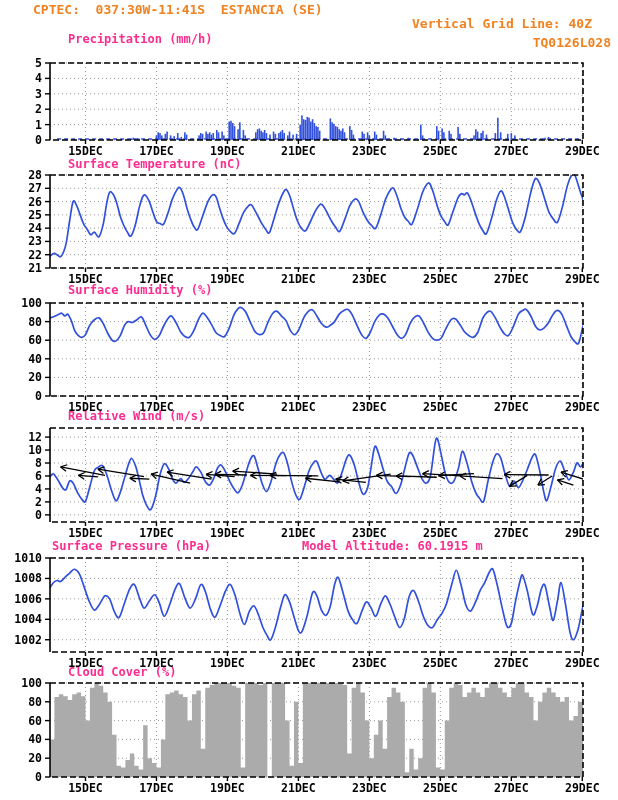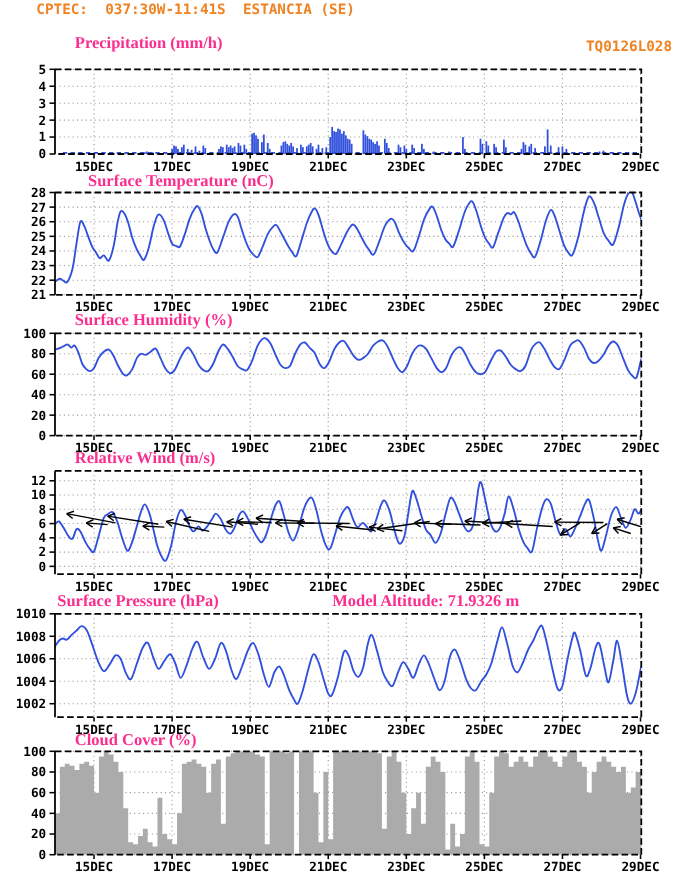--- a/index.html
+++ b/index.html
@@ -1,35 +1,36 @@
 <!DOCTYPE html>
 <html style="--orange: #f08221; --magenta: #fb2d8f;"><head>
 <meta charset="utf-8">
 <style>
   html,body{margin:0;padding:0;background:#fff;}
   #screen{position:relative;width:618px;height:800px;background:#ffffff;overflow:hidden;
           font-family:"DejaVu Sans Mono","Liberation Mono",monospace;}
   .hdr{position:absolute;font-weight:bold;font-size:13px;line-height:14px;color:var(--orange,#f08221);white-space:pre;}
-  .ptitle{position:absolute;font-weight:bold;font-size:15px;color:var(--magenta,#fb2d8f);white-space:pre;font-family:Liberation Serif, serif;}
+  .ptitle{position:absolute;font-weight:bold;font-size:12px;color:var(--magenta,#fb2d8f);white-space:pre;}
   svg{position:absolute;left:0;top:0;}
   text{font-family:"DejaVu Sans Mono","Liberation Mono",monospace;font-weight:bold;fill:#000;}
 </style>
 </head>
 <body>
 
 <div id="screen">
   <div class="hdr" style="left:33px;top:3px">CPTEC:  037:30W-11:41S  ESTANCIA (SE)</div>
+  <div class="hdr" style="right:26px;top:17px">Vertical Grid Line: 40Z</div>
   <div class="hdr" style="right:7px;top:36px">TQ0126L028</div>
 
   <div class="ptitle" style="left:68px;top:32px">Precipitation (mm/h)</div>
-  <div class="ptitle" style="left:80px;top:157px">Surface Temperature (nC)</div>
+  <div class="ptitle" style="left:68px;top:157px">Surface Temperature (nC)</div>
   <div class="ptitle" style="left:68px;top:283px">Surface Humidity (%)</div>
   <div class="ptitle" style="left:68px;top:409px">Relative Wind (m/s)</div>
   <div class="ptitle" style="left:52px;top:539px">Surface Pressure (hPa)</div>
-  <div class="ptitle" style="left:302px;top:539px">Model Altitude: 71.9326 m</div>
+  <div class="ptitle" style="left:302px;top:539px">Model Altitude: 60.1915 m</div>
   <div class="ptitle" style="left:68px;top:665px">Cloud Cover (%)</div>
 
   <svg id="chart-svg" width="618" height="800" viewBox="0 0 618 800">
       <g>
         <clipPath id="clip-precipitation">
           <rect x="50" y="63" width="533" height="77"></rect>
         </clipPath>
         <line x1="50" x2="583" y1="140" y2="140" stroke="#999999" stroke-width="1" stroke-dasharray="1 3"></line>
         <line x1="50" x2="583" y1="124.6" y2="124.6" stroke="#999999" stroke-width="1" stroke-dasharray="1 3"></line>
         <line x1="50" x2="583" y1="109.2" y2="109.2" stroke="#999999" stroke-width="1" stroke-dasharray="1 3"></line>

